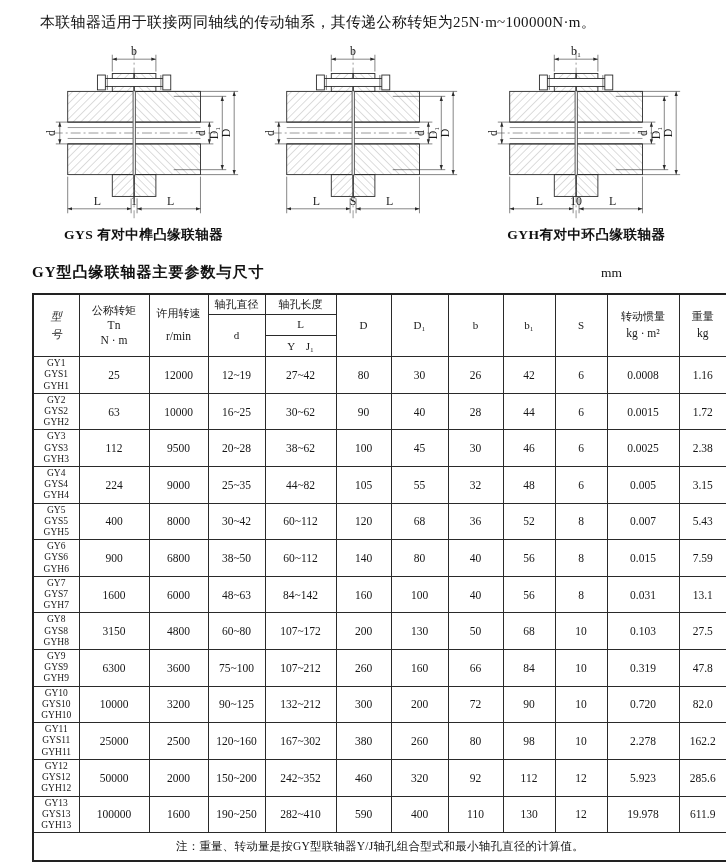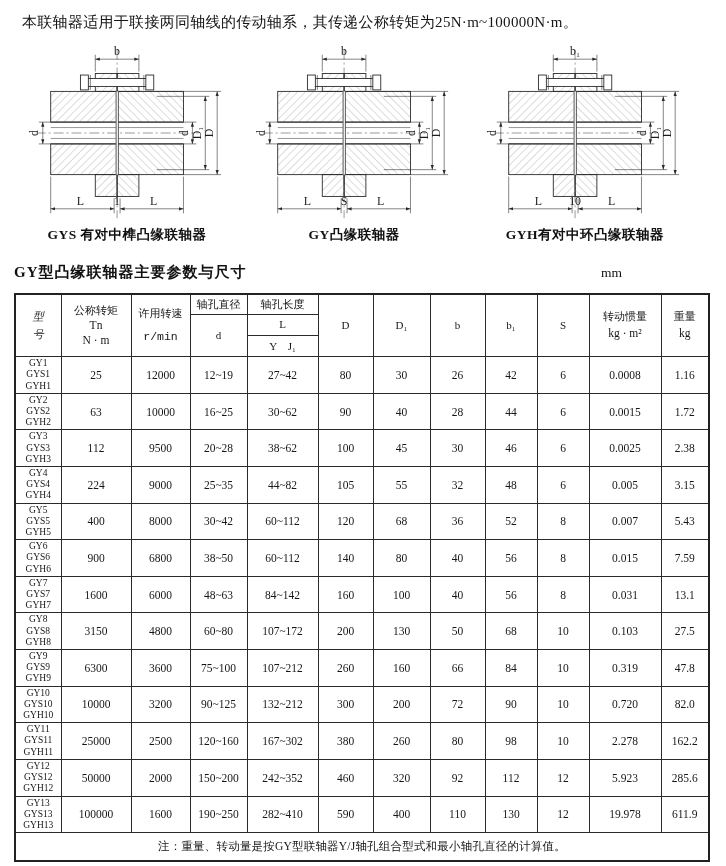--- a/index.html
+++ b/index.html
@@ -2,21 +2,21 @@
 <html><head>
 <meta charset="utf-8">
 <style>
   * { margin:0; padding:0; box-sizing:border-box; }
   html,body { background:#ffffff; }
   body {
     width:726px; height:866px;
     font-family:"Liberation Serif","DejaVu Serif",serif;
     color:#1c1c1c; position:relative; overflow:hidden;
   }
-  .page { width:726px; height:866px; padding:8px 24px 0 14px; }
+  .page { width:726px; height:866px; padding:8px 24px 0 32px; }
 
   .intro {
     font-size:15px; line-height:1.4; padding-left:8px; margin-top:4px;
     letter-spacing:.3px; color:#151515;
   }
 
   
   .diagrams {
     display:flex; justify-content:space-between;
     margin-top:10px; padding:0 2px; height:206px;
@@ -49,21 +49,21 @@
     width:674px; margin-top:4px; border-collapse:collapse; table-layout:fixed;
     border:2px solid #222;
   }
   table.params th, table.params td {
     border:1px solid #2a2a2a; text-align:center; vertical-align:middle;
     font-weight:normal; padding:1px 1px; color:#161616;
   }
   th { font-size:11px; line-height:1.35; }
   th .latin { font-size:11.5px; }
   .model-header-text { width:1.1em; margin:12px auto; line-height:1.6; font-size:11px;font-style:italic; }
-  .gap-top { margin-top:8px;font-family:Liberation Mono, monospace; }
+  .gap-top { margin-top:8px; }
   .gap-top-sm { margin-top:2px; }
   td.model-cell {
     font-size:9.5px; line-height:1.18; padding:1px 0;
     font-family:"Liberation Serif","DejaVu Serif",serif;
   }
   td.value-cell { font-size:11.5px; height:34px; }
   td.note-cell {
     text-align:left; font-size:11.5px; padding:6px 6px; letter-spacing:.2px;
     height:28px;
   }
@@ -260,21 +260,20 @@
       <line x1="97" y1="156" x2="97" y2="171"></line>
       <line x1="103" y1="156" x2="103" y2="171"></line>
       <line x1="33" y1="166.5" x2="97" y2="166.5" marker-start="url(#dimArrow)" marker-end="url(#dimArrow)"></line>
       <line x1="103" y1="166.5" x2="167" y2="166.5" marker-start="url(#dimArrow)" marker-end="url(#dimArrow)"></line>
     </g>
     <text x="63" y="162.5" text-anchor="middle" font-size="13">L</text>
     <text x="100" y="162.5" text-anchor="middle" font-size="10.5">S</text>
     <text x="137" y="162.5" text-anchor="middle" font-size="13">L</text>
   </svg>
         </div>
-      <figcaption class="caption">GY凸缘联轴器</figcaption>
     </figure>
     <figure class="diagram wide">
       <div class="svg-slot">
           <svg viewBox="0 0 220 181" width="218" height="181">
 
     <line x1="100" y1="6" x2="100" y2="176" stroke="#555" stroke-width="0.6" stroke-dasharray="10 3 2 3"></line>
     <line x1="18" y1="90" x2="182" y2="90" stroke="#555" stroke-width="0.6" stroke-dasharray="10 3 2 3"></line>
 
     <g stroke="#2a2a2a" stroke-width="0.9">
       <rect x="78" y="30" width="22" height="18" fill="url(#hatchL)"></rect>

